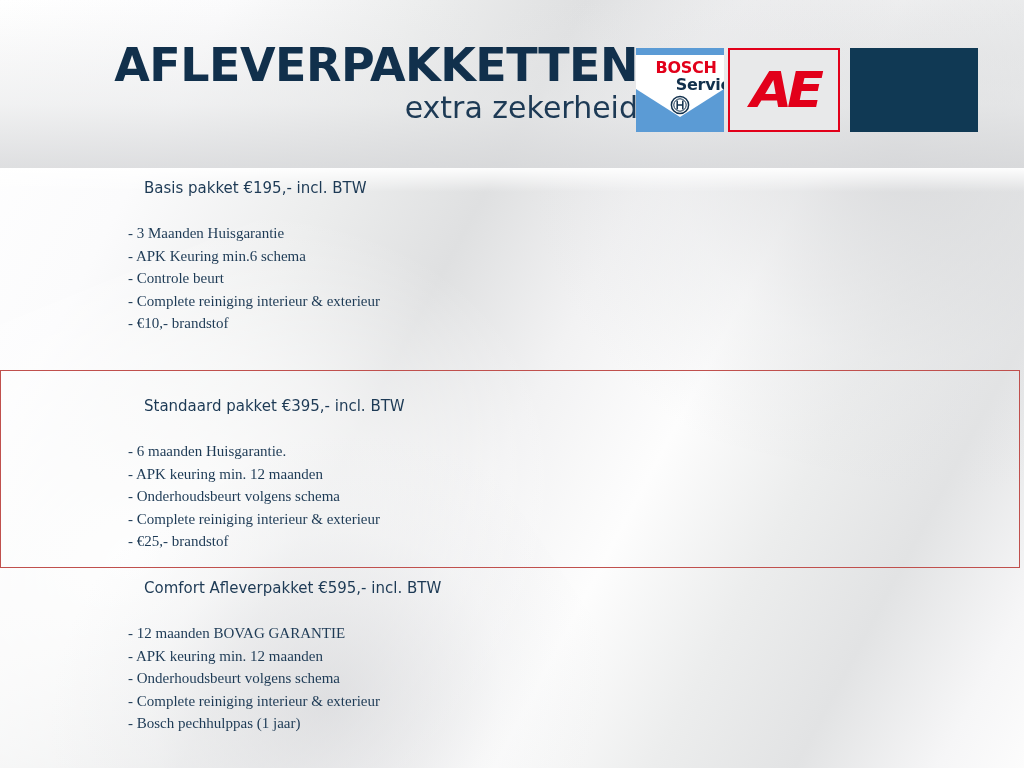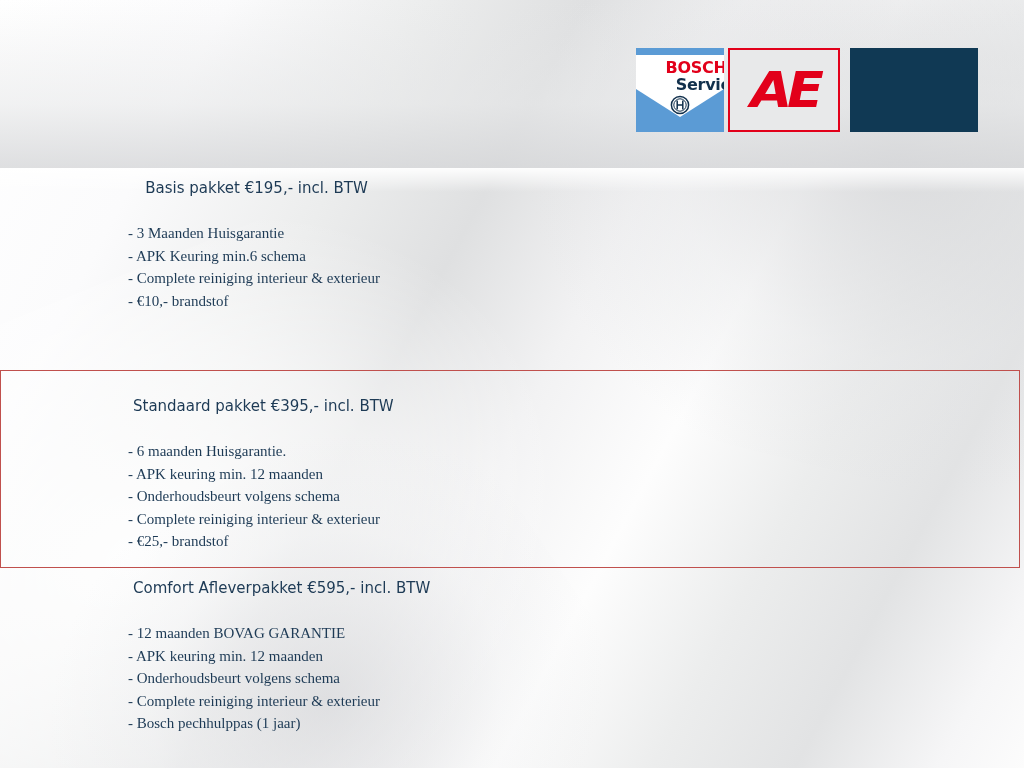--- a/index.html
+++ b/index.html
@@ -143,21 +143,21 @@
     position: absolute;
     left: 0;
     top: 7px;
     width: 88px;
     height: 62px;
     background: #ffffff;
     clip-path: polygon(0 0, 100% 0, 100% 55%, 50% 100%, 0 55%);
   }
   .logo-bosch .bosch-word {
     position: absolute;
-    left: 16px;
+    left: 6px;
     top: 11px;
     width: 88px;
     text-align: center;
     font-weight: bold;
     font-size: 16px;
     line-height: 17px;
     letter-spacing: -0.3px;
     color: #e2001a;
   }
   .logo-bosch .service-word {
@@ -213,24 +213,23 @@
   }
 
   
   .pkg {
     position: absolute;
     color: #1d3a55;
   }
   .pkg-title {
     font-size: 15px;
     line-height: 20px;
-    margin-left: 5px;
+    margin-left: 16px;
     color: #1d3a55;
     white-space: nowrap;
-    text-align: center;
   }
   .pkg-list {
     list-style: none;
     margin: 24px 0 0 0;
     padding: 0;
   }
   .pkg-list li {
     font-size: 15px;
     line-height: 22.5px;
     color: #1d3a55;
@@ -272,20 +271,24 @@
 
   <div class="bg-base"></div>
   <div class="bg-soft-2"></div>
   <div class="bg-soft-1"></div>
   <div class="bg-soft-3"></div>
   <div class="bg-band-top"></div>
   <div class="bg-band-shine"></div>
 
   <div class="header">
 
+    <div class="title-block">
+      <span class="title-main">AFLEVERPAKKETTEN</span>
+      <span class="title-sub">extra zekerheid</span>
+    </div>
 
     <div class="logo-strip">
 
       <div class="logo-bosch">
         <div class="shield"></div>
         <div class="bosch-word">BOSCH</div>
         <div class="service-word">Service</div>
         <svg class="emblem" viewBox="0 0 20 20">
           <circle cx="10" cy="10" r="8.6" fill="none" stroke="#11304c" stroke-width="1.5"></circle>
           <circle cx="10" cy="10" r="6.2" fill="none" stroke="#11304c" stroke-width="1"></circle>
@@ -302,20 +305,21 @@
     </div>
   </div>
 
   <div class="highlight-box"></div>
 
   <div class="pkg pkg-basis">
     <div class="pkg-title">Basis pakket €195,- incl. BTW</div>
     <ul class="pkg-list">
       <li>- 3 Maanden Huisgarantie</li>
       <li>- APK Keuring min.6 schema</li>
+      <li>- Controle beurt</li>
       <li>- Complete reiniging interieur &amp; exterieur</li>
       <li>- €10,- brandstof</li>
     </ul>
   </div>
 
   <div class="pkg pkg-standaard">
     <div class="pkg-title">Standaard pakket €395,- incl. BTW</div>
     <ul class="pkg-list">
       <li>- 6 maanden Huisgarantie.</li>
       <li>- APK keuring min. 12 maanden</li>

